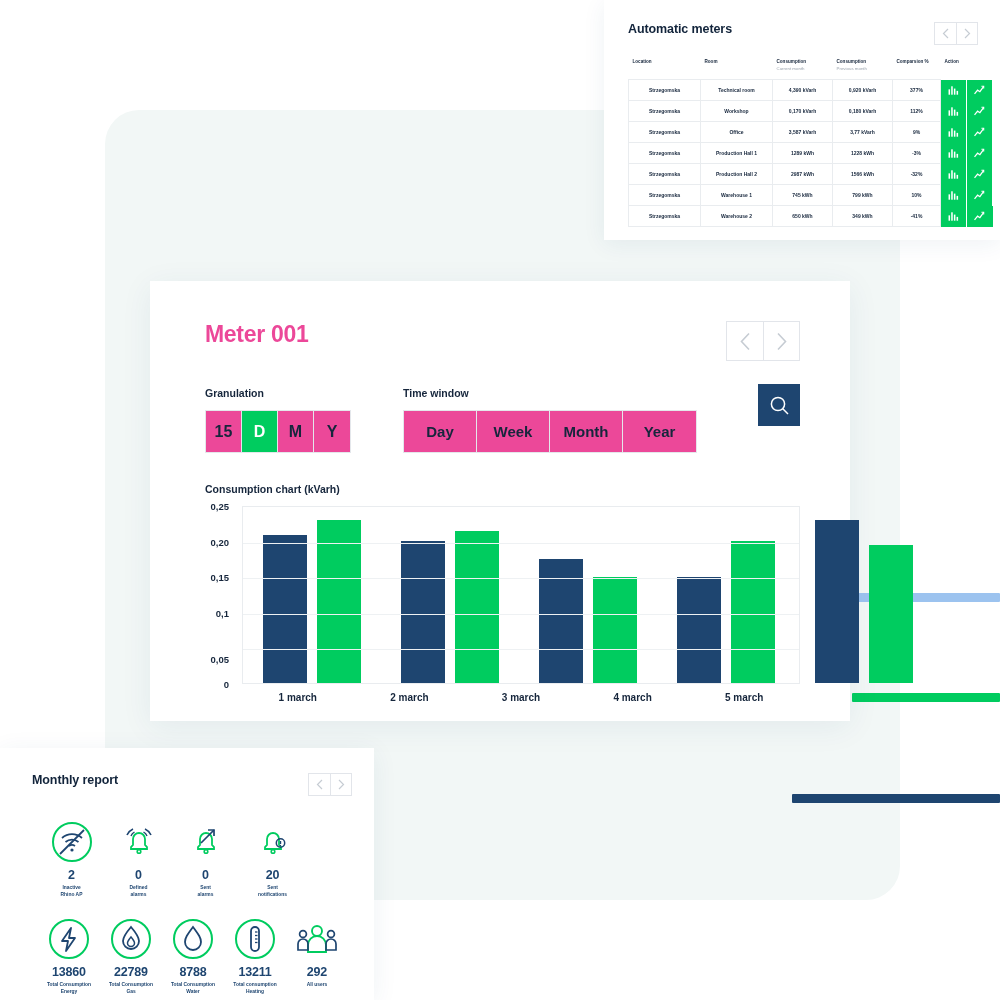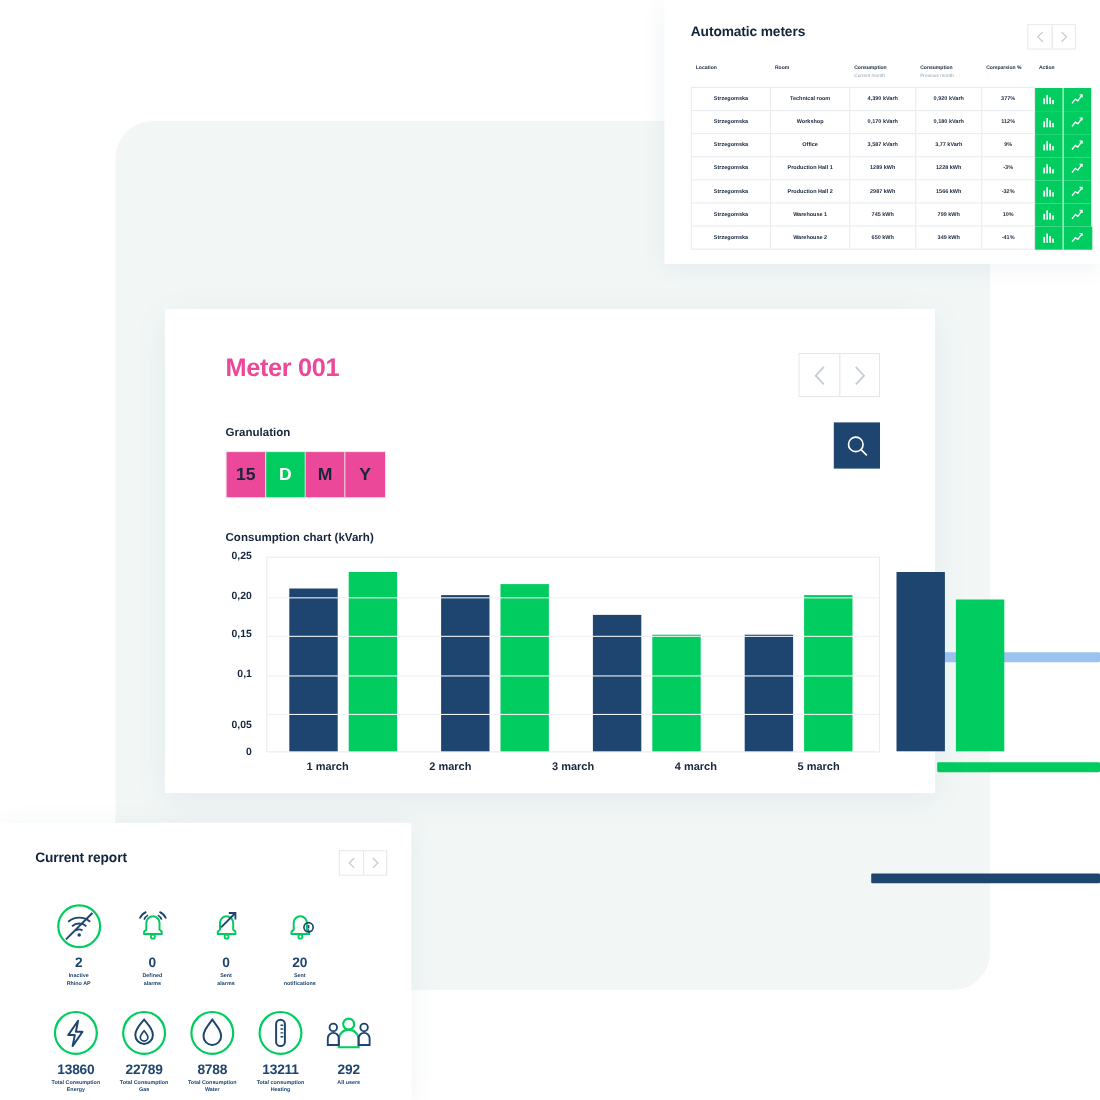--- a/index.html
+++ b/index.html
@@ -405,20 +405,29 @@
       <div class="controls">
         <div class="ctrl-group">
           <div class="ctrl-label">Granulation</div>
           <div class="seg gran" id="gran-seg">
               <div class="seg-item">15</div>
               <div class="seg-item active">D</div>
               <div class="seg-item">M</div>
               <div class="seg-item">Y</div>
             </div>
         </div>
+        <div class="ctrl-group">
+          <div class="ctrl-label">Time window</div>
+          <div class="seg win" id="win-seg">
+              <div class="seg-item">Day</div>
+              <div class="seg-item">Week</div>
+              <div class="seg-item">Month</div>
+              <div class="seg-item">Year</div>
+            </div>
+        </div>
       </div>
 
       <div class="search-btn">
         <svg width="21" height="21" viewBox="0 0 21 21">
           <circle cx="9" cy="9" r="6.6" fill="none" stroke="#ffffff" stroke-width="1.5"></circle>
           <line x1="13.8" y1="13.8" x2="19" y2="19" stroke="#ffffff" stroke-width="1.5"></line>
         </svg>
       </div>
 
       <div class="chart-title">Consumption chart (kVarh)</div>
@@ -466,21 +475,21 @@
             <div class="x-label">3 march</div>
             <div class="x-label">4 march</div>
             <div class="x-label">5 march</div>
           </div>
       </div>
     </div>
   </div>
 
   <div class="card" id="report-card">
     <div class="card-head">
-      <div class="card-title">Current report</div>
+      <div class="card-title">Monthly report</div>
       <div class="pager">
         <div class="pager-btn">
           <svg width="7" height="11" viewBox="0 0 7 11">
             <path d="M6 1 L1.5 5.5 L6 10" fill="none" stroke="#c6ccd3" stroke-width="1.2"></path>
           </svg>
         </div>
         <div class="pager-btn">
           <svg width="7" height="11" viewBox="0 0 7 11">
             <path d="M1 1 L5.5 5.5 L1 10" fill="none" stroke="#c6ccd3" stroke-width="1.2"></path>
           </svg>

